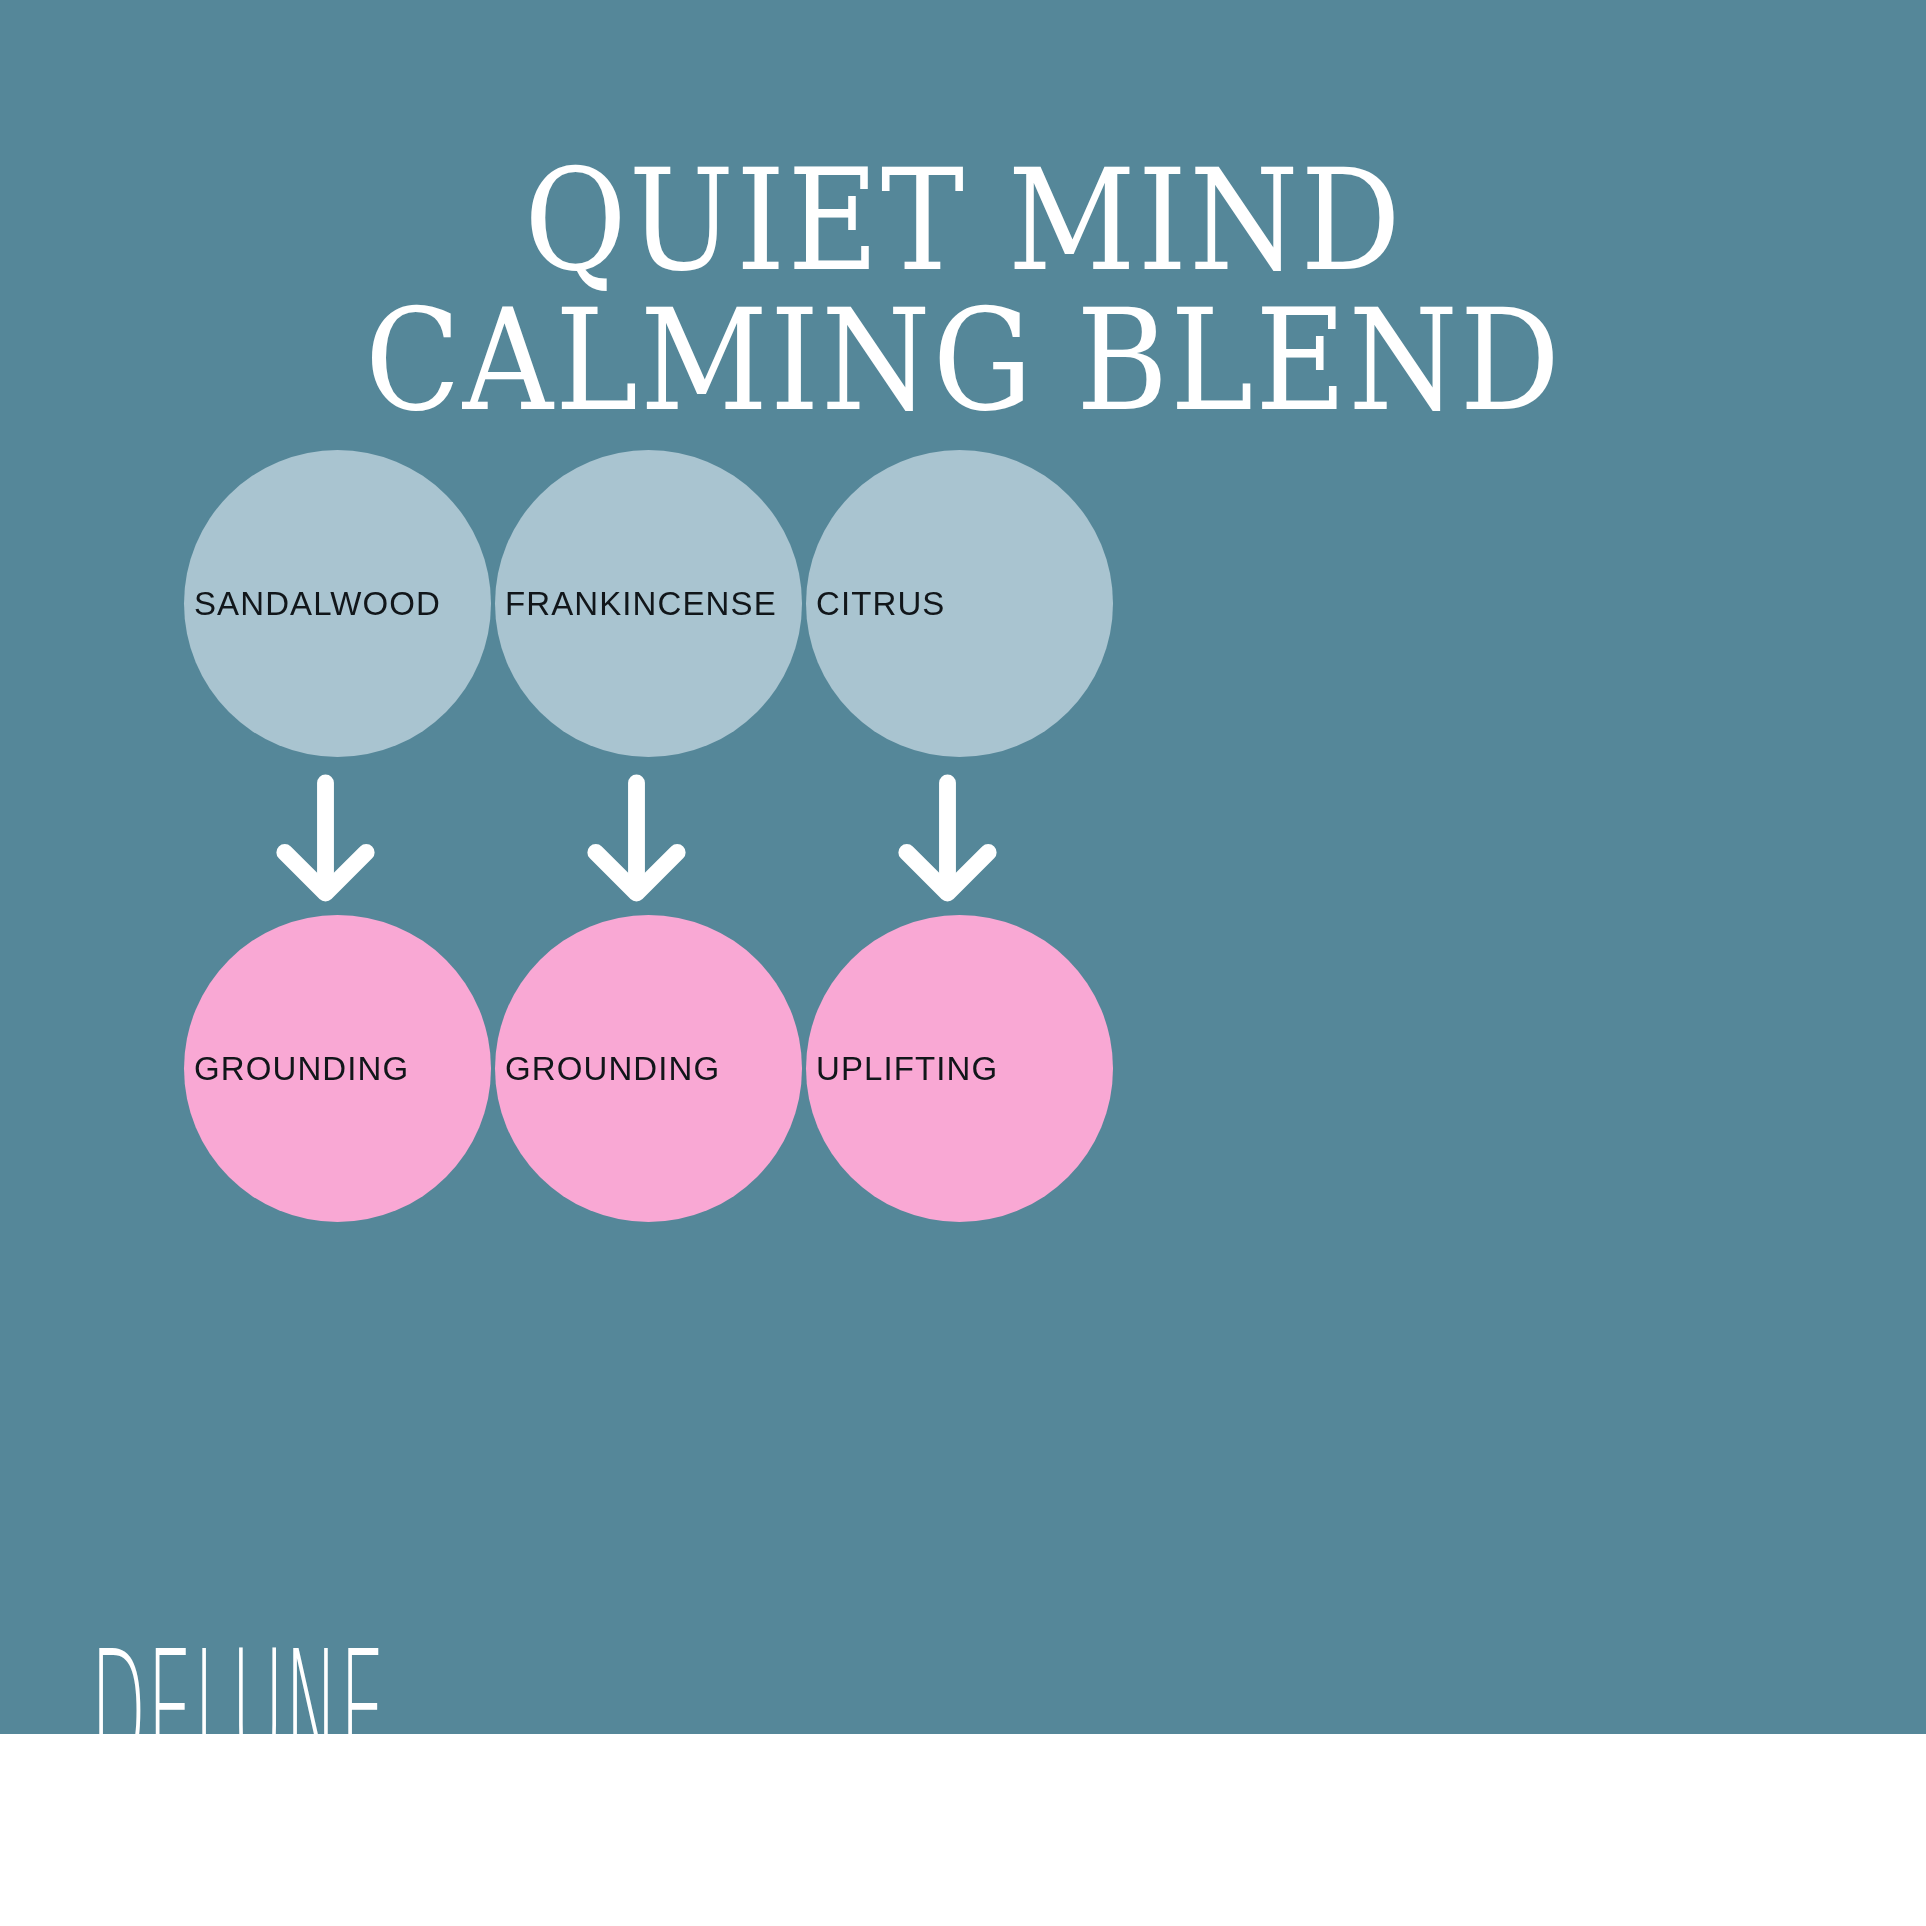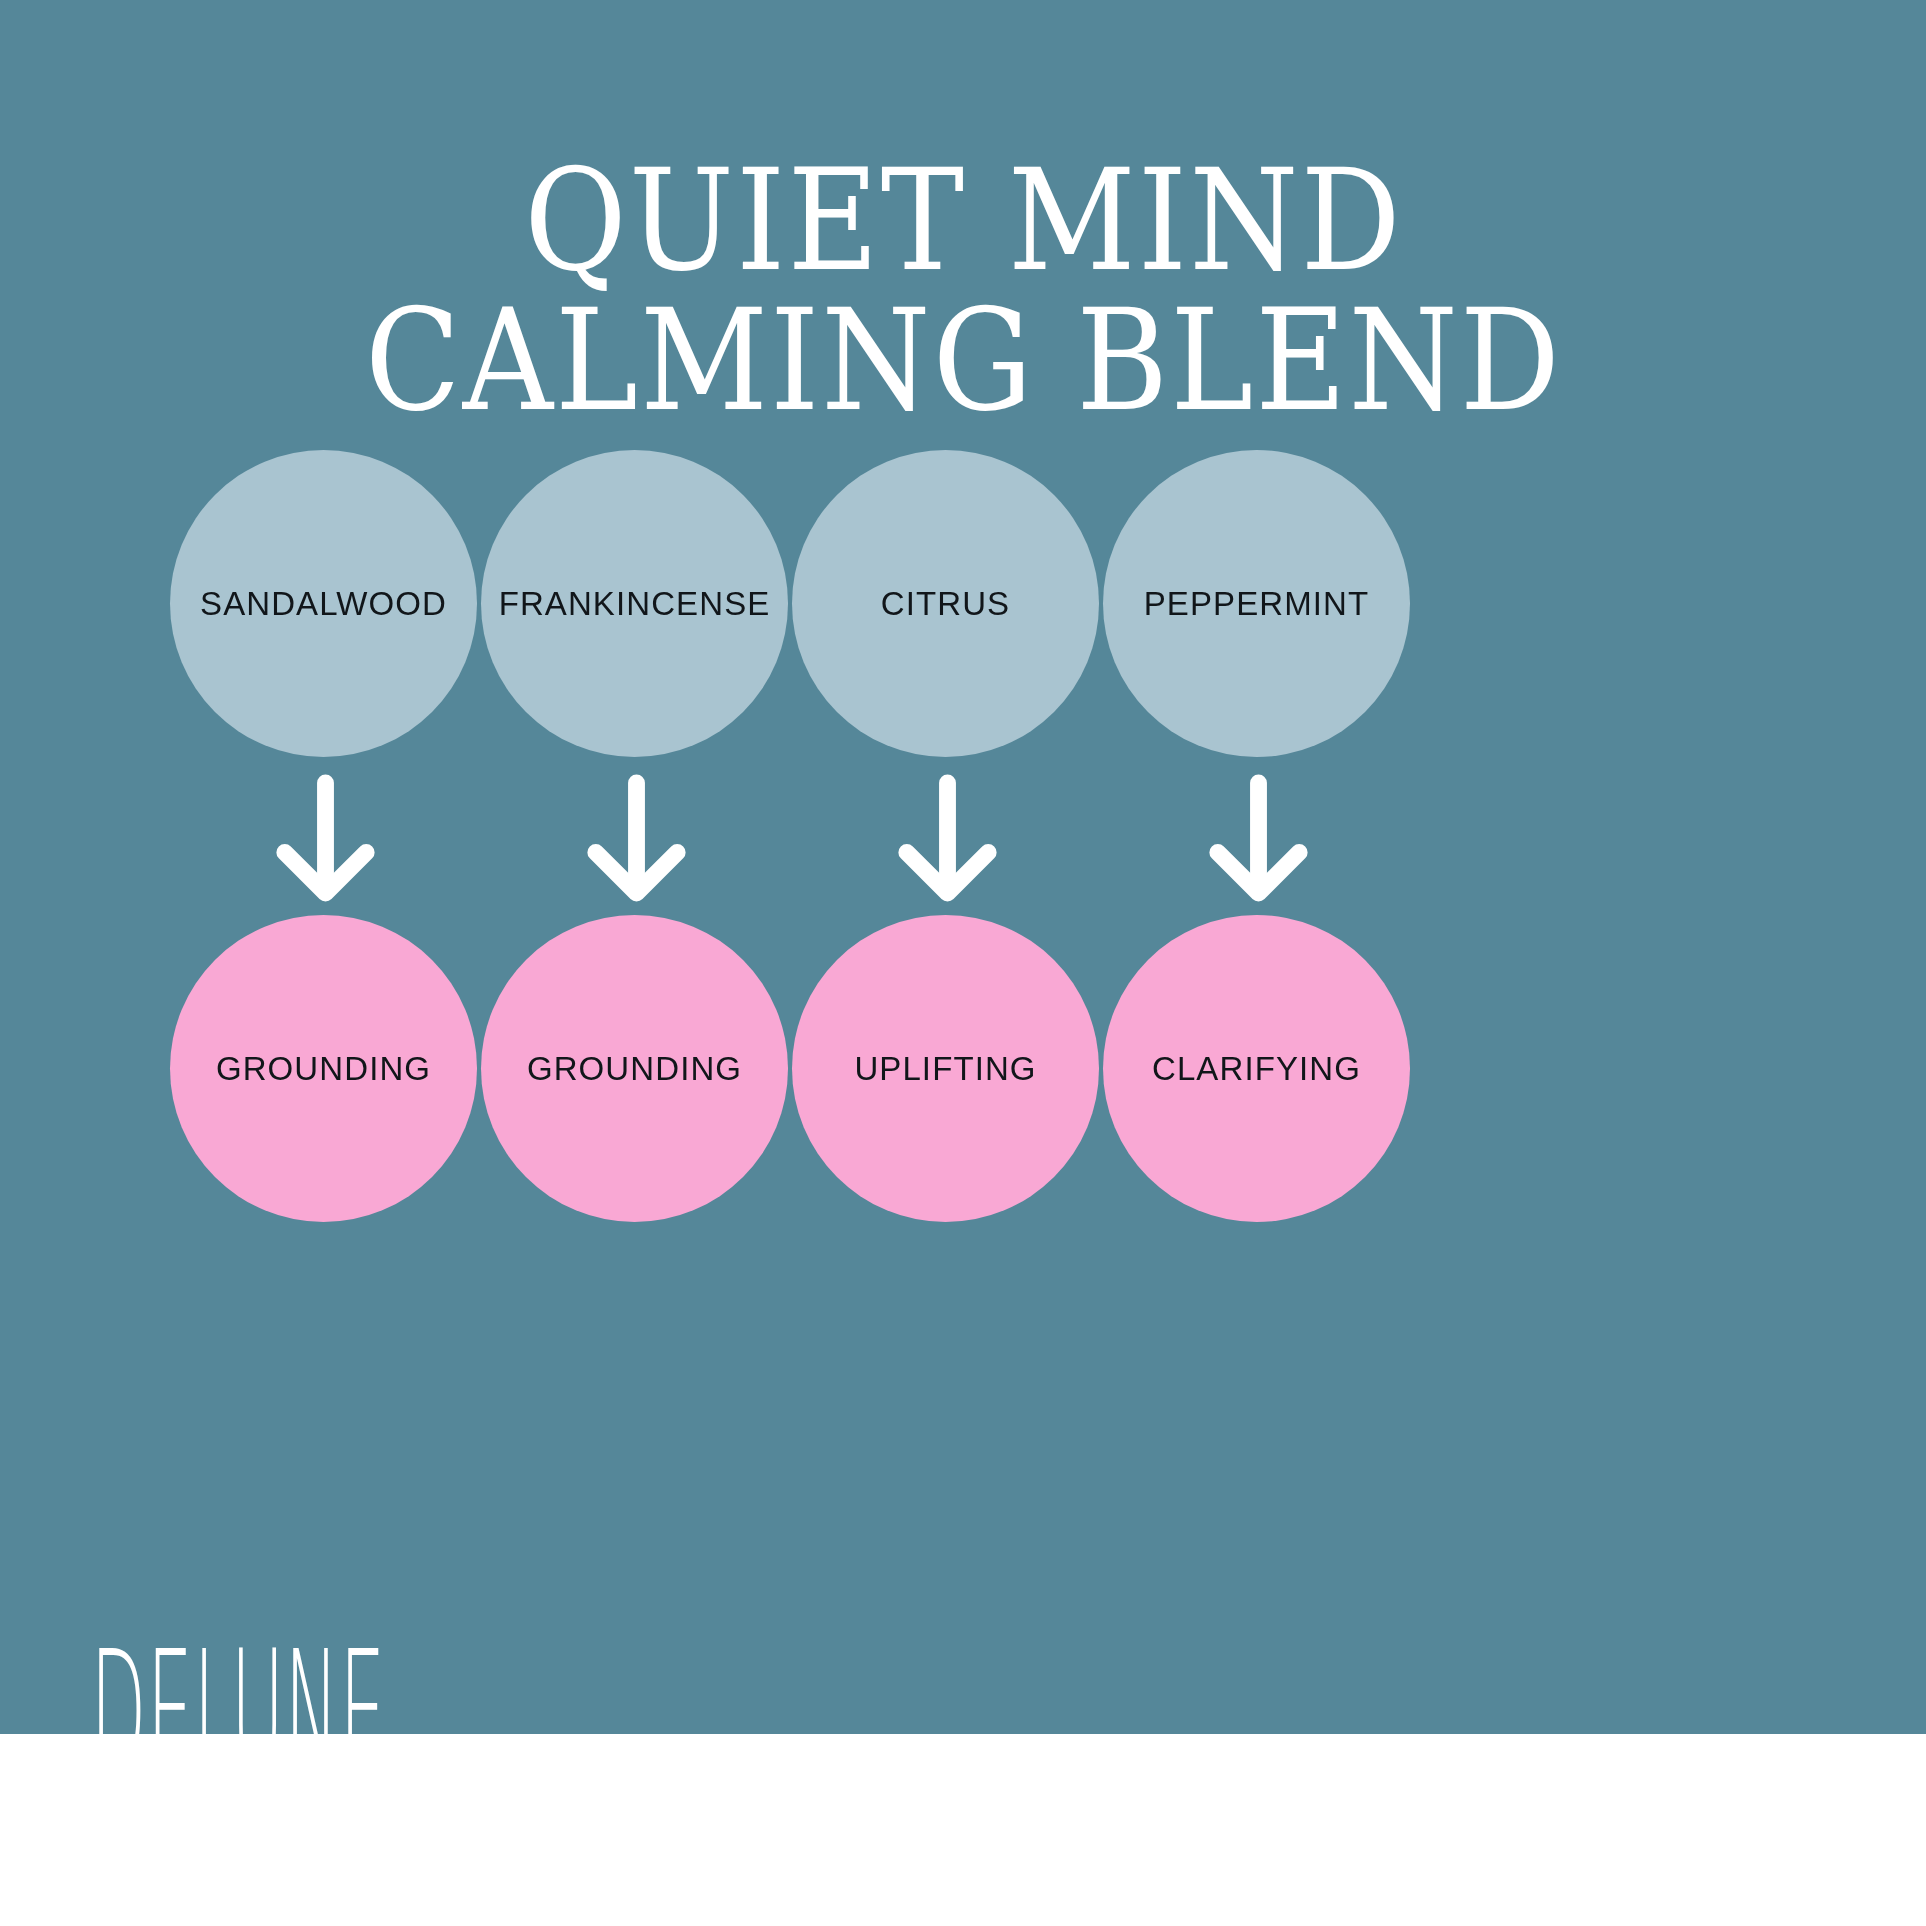--- a/index.html
+++ b/index.html
@@ -61,27 +61,27 @@
     width: 311px;
     height: 822px;
   }
   .col.c0 { left: 170px; }
   .col.c1 { left: 481px; }
   .col.c2 { left: 792px; }
   .col.c3 { left: 1103px; }
 
   .bubble {
     position: absolute;
-    left: 0;
+    left: 14px;
     width: 307px;
     height: 307px;
     border-radius: 50%;
     display: flex;
     align-items: center;
-    justify-content: center;
+    justify-content: flex-start;
     box-sizing: border-box;
     padding: 0 10px;
   }
   .bubble.top {
     top: 0;
     background: #a9c4d0;
   }
   .bubble.bottom {
     top: 465px;
     background: #f9a8d4;
@@ -186,36 +186,20 @@
             <line x1="67" y1="10" x2="67" y2="120"></line>
             <polyline points="26,80 67,121 108,80"></polyline>
           </g>
         </svg>
       </div>
       <div class="bubble bottom">
         <span class="bubble-label">UPLIFTING</span>
       </div>
     </div>
 
-    <div class="col c3">
-      <div class="bubble top">
-        <span class="bubble-label">PEPPERMINT</span>
-      </div>
-      <div class="arrow">
-        <svg viewBox="0 0 134 132" xmlns="http://www.w3.org/2000/svg" aria-hidden="true">
-          <g fill="none" stroke="#ffffff" stroke-width="17" stroke-linecap="round" stroke-linejoin="round">
-            <line x1="67" y1="10" x2="67" y2="120"></line>
-            <polyline points="26,80 67,121 108,80"></polyline>
-          </g>
-        </svg>
-      </div>
-      <div class="bubble bottom">
-        <span class="bubble-label">CLARIFYING</span>
-      </div>
-    </div>
 
   </div>
 
   <div class="brand">
     <span class="brand-word">DELUNE</span>
   </div>
 
 </div>
 
 

